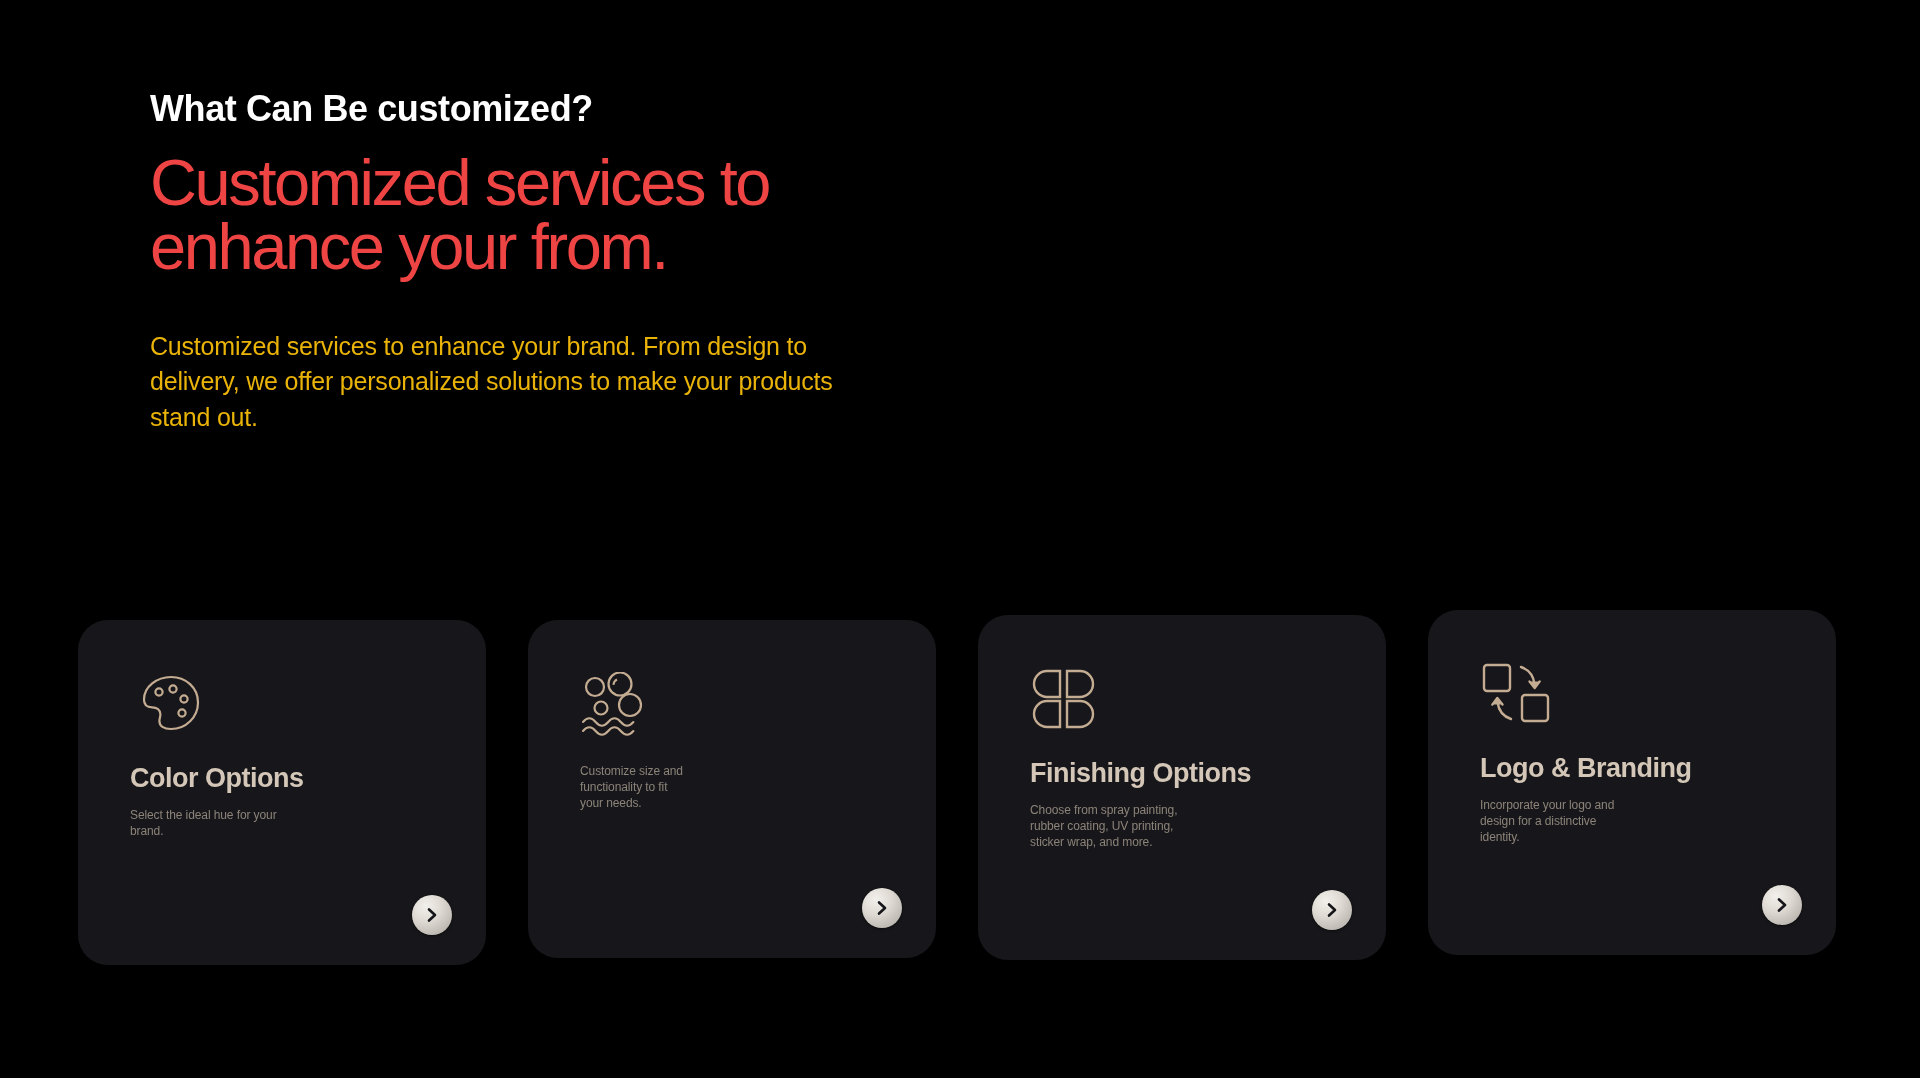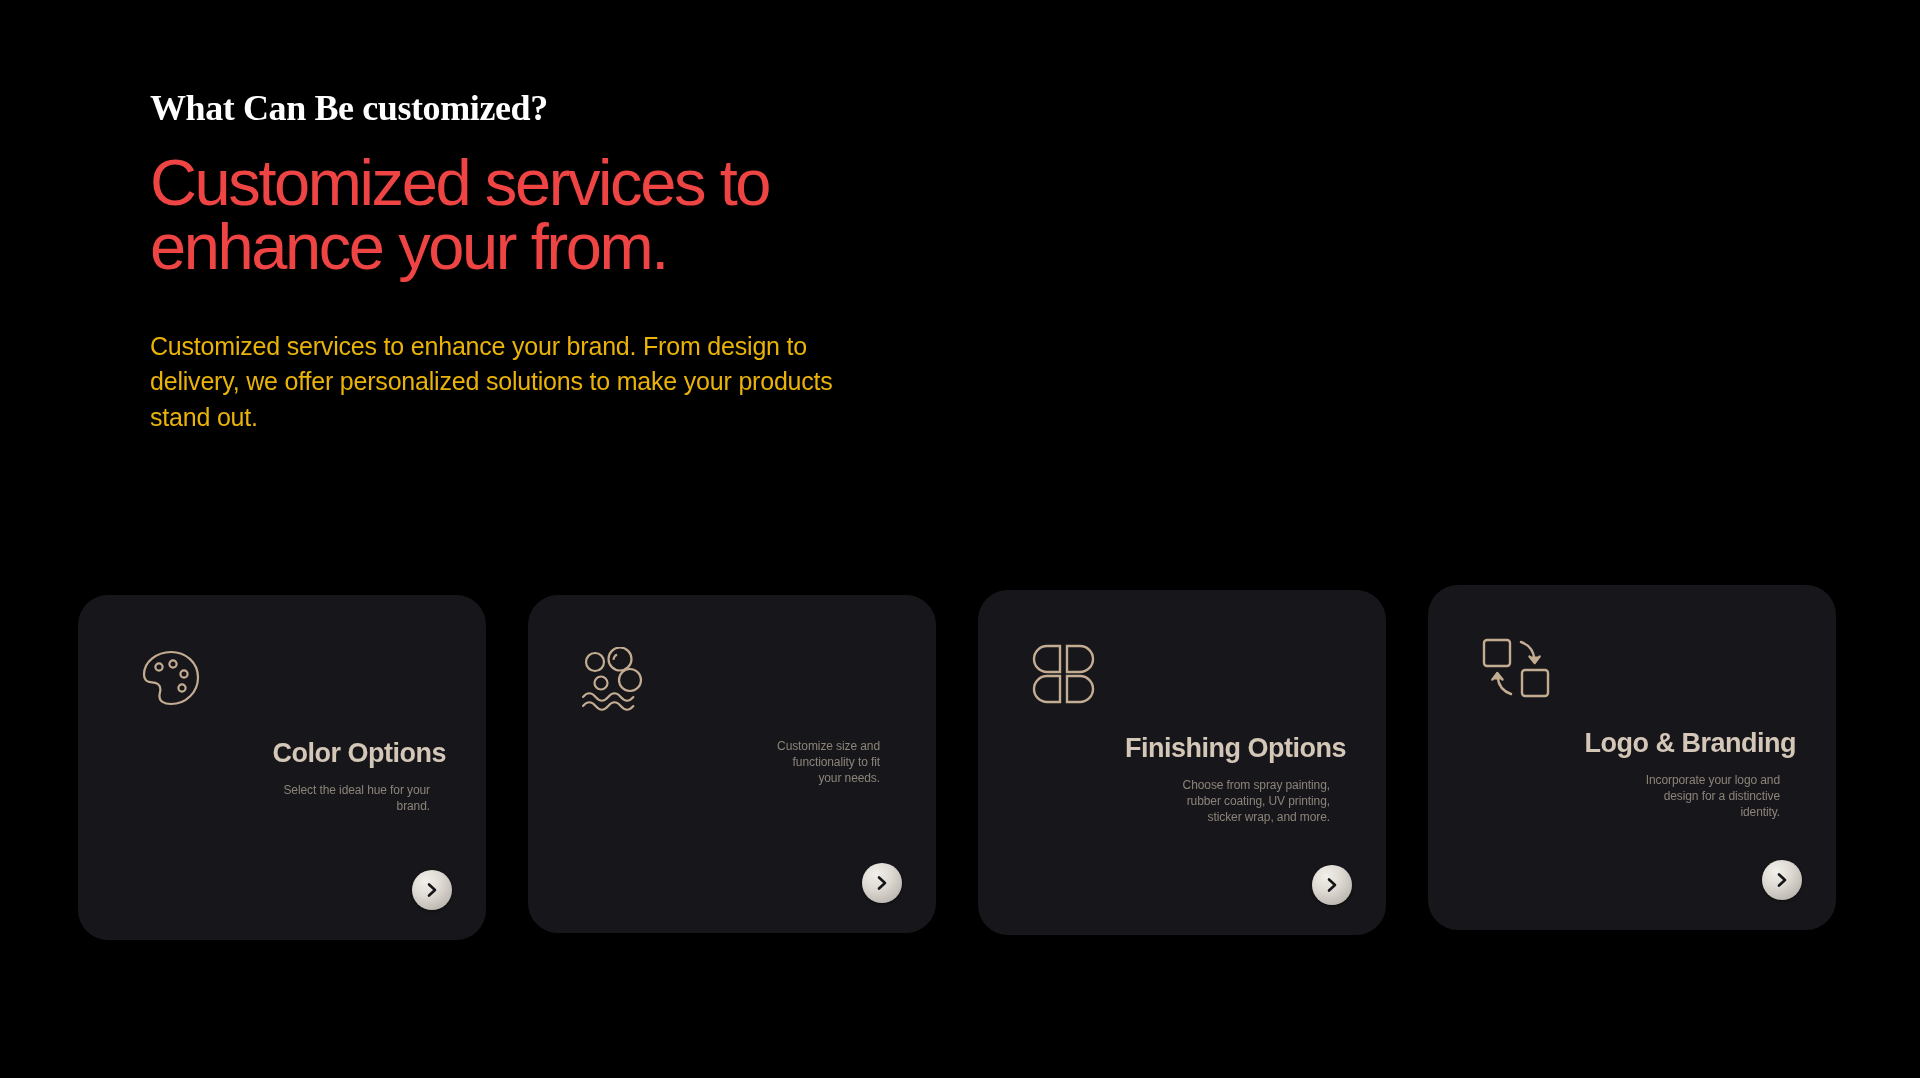--- a/index.html
+++ b/index.html
@@ -13,21 +13,20 @@
 
   
   .hero { position:absolute; left:150px; top:88px; width:1100px; }
   .eyebrow {
     font-size:36px;
     font-weight:700;
     color:#ffffff;
     letter-spacing:-0.4px;
     line-height:1.15;
     margin-bottom:22px;
-    font-family:Liberation Serif, serif;
   }
   .headline {
     font-size:65px;
     font-weight:400;
     color:#ef4444;
     letter-spacing:-2.4px;
     line-height:0.98;
     max-width:1000px;
   }
   .headline .l2 { display:block; }
@@ -38,24 +37,23 @@
     color:#eab308;
     letter-spacing:-0.2px;
     max-width:740px;
     font-weight:400;
   }
 
   
   .cards {
     position:absolute;
     left:78px;
-    top:595px;
+    top:620px;
     width:1770px;
     height:360px;
-    text-align:right;
   }
   .card {
     position:absolute;
     width:408px;
     background:#17171b;
     border-radius:30px;
     padding:52px 40px 34px 52px;
     overflow:hidden;
   }
   .card.c0 { left:0px;    top:0px;   height:345px; }

